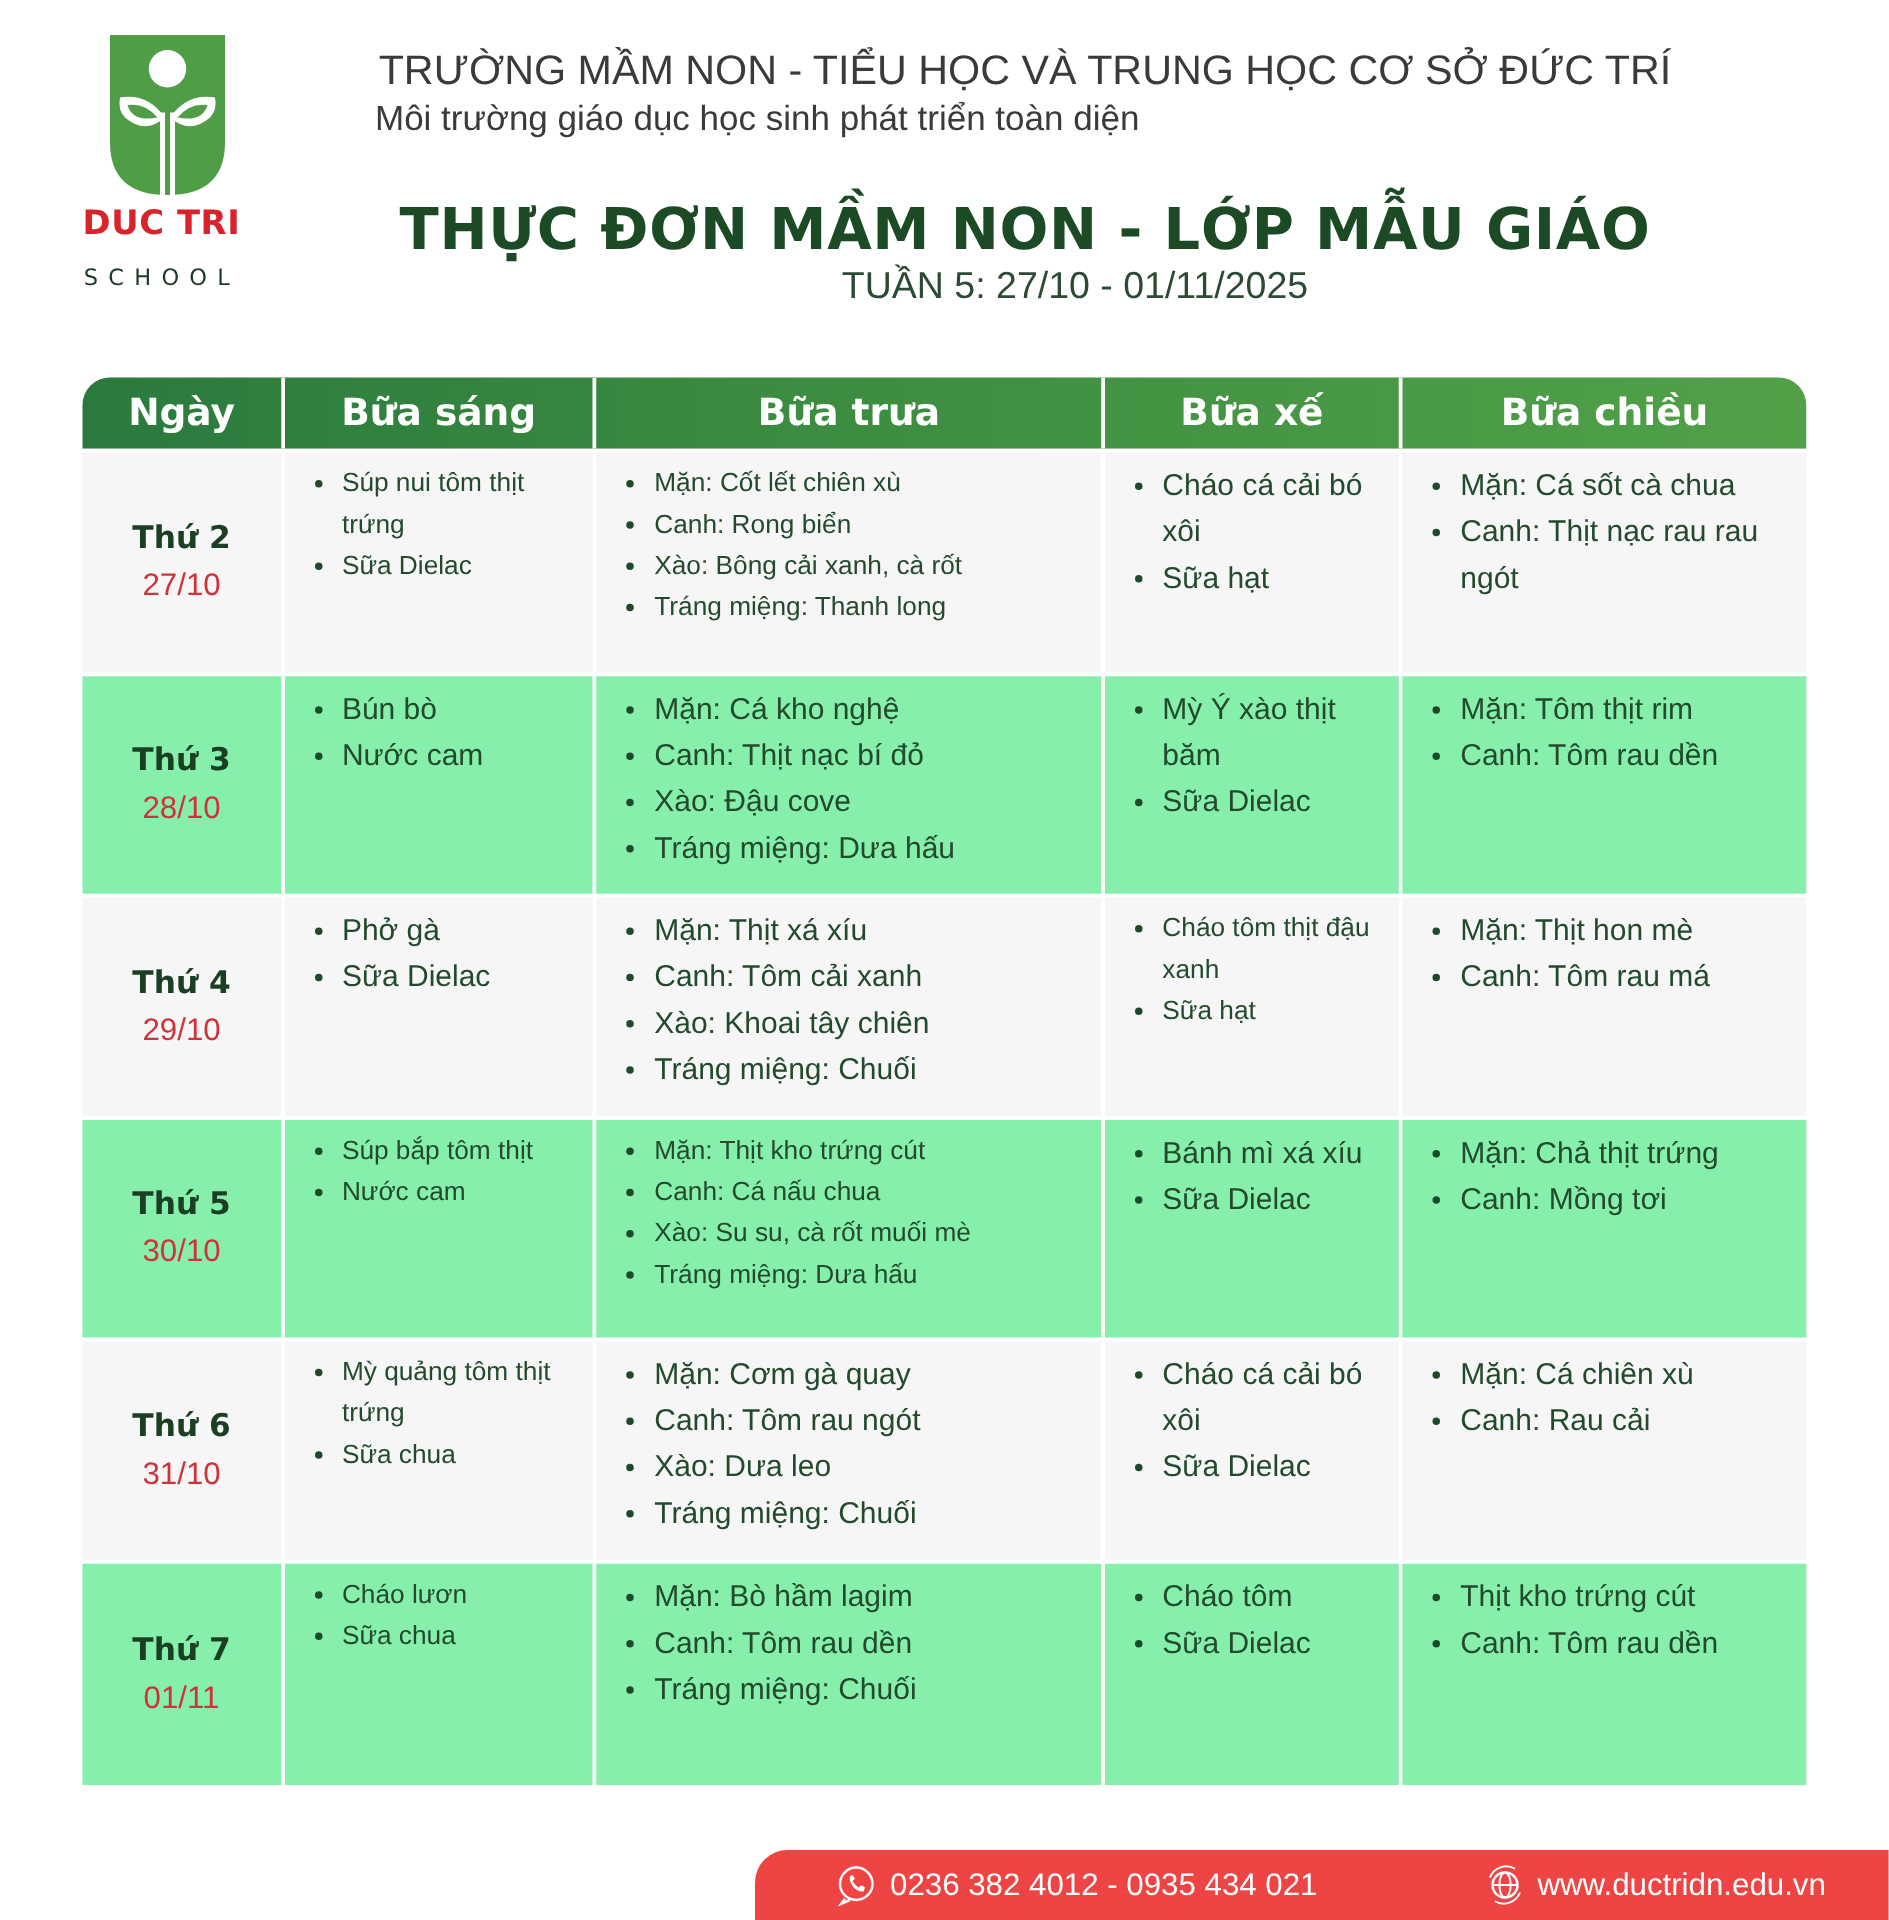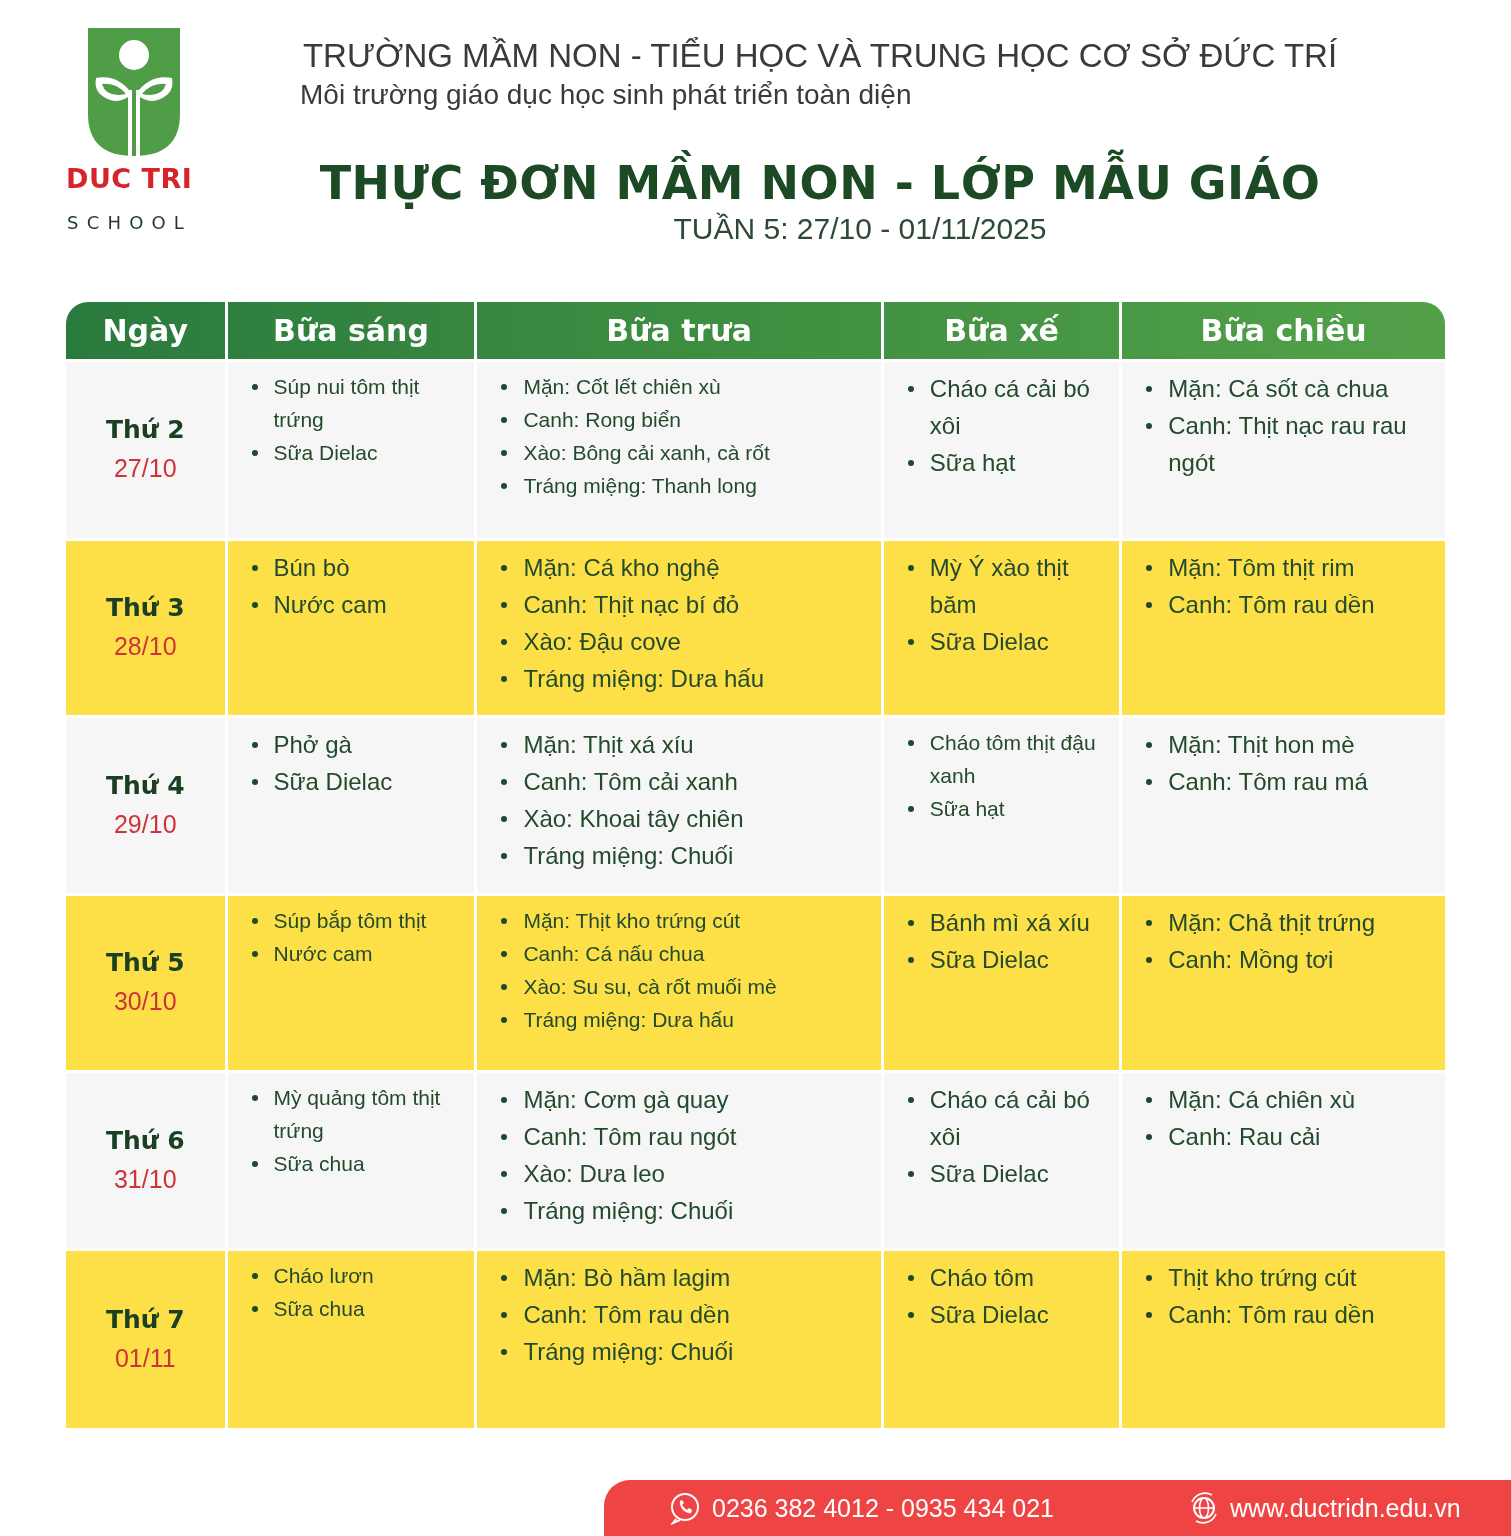--- a/index.html
+++ b/index.html
@@ -35,21 +35,21 @@
     .c3 { width: 248px; }
     .c4 { width: 336px; }
 
     .head-row { height: 57px; border-radius: 22px 22px 0 0; overflow: hidden;
       background: linear-gradient(90deg, #2a7a3e 0%, #3d8d41 45%, #52a149 100%); }
     .head-row .cell { display: flex; align-items: center; justify-content: center;
       color: #ffffff; font-family: "DejaVu Sans", sans-serif; font-weight: bold; font-size: 30px; height: 57px; }
 
     .body-row { border-top: 3px solid #ffffff; }
     .body-row.light .cell { background: #f5f6f5; }
-    .body-row.dark .cell { background: #fde047; }
+    .body-row.dark .cell { background: #86efac; }
     .day-cell { display: flex; flex-direction: column; align-items: center; justify-content: center; }
     .day-name { font-family: "DejaVu Sans", sans-serif; font-weight: bold; font-size: 25px; color: #1b3f22; line-height: 36px; }
     .day-date { font-size: 25px; color: #d0323a; line-height: 40px; }
 
     .items { list-style: none; padding: 8px 10px 0 22px; }
     .items li { position: relative; padding-left: 24px; font-size: 24px; line-height: 37px; color: #234a2c; }
     .items li::before { content: ""; position: absolute; left: 2px; top: 16px; width: 6px; height: 6px; border-radius: 50%; background: #1f4a2a; }
     .items.small li { font-size: 21px; line-height: 33px; }
     .items.small li::before { top: 14px; }
 

